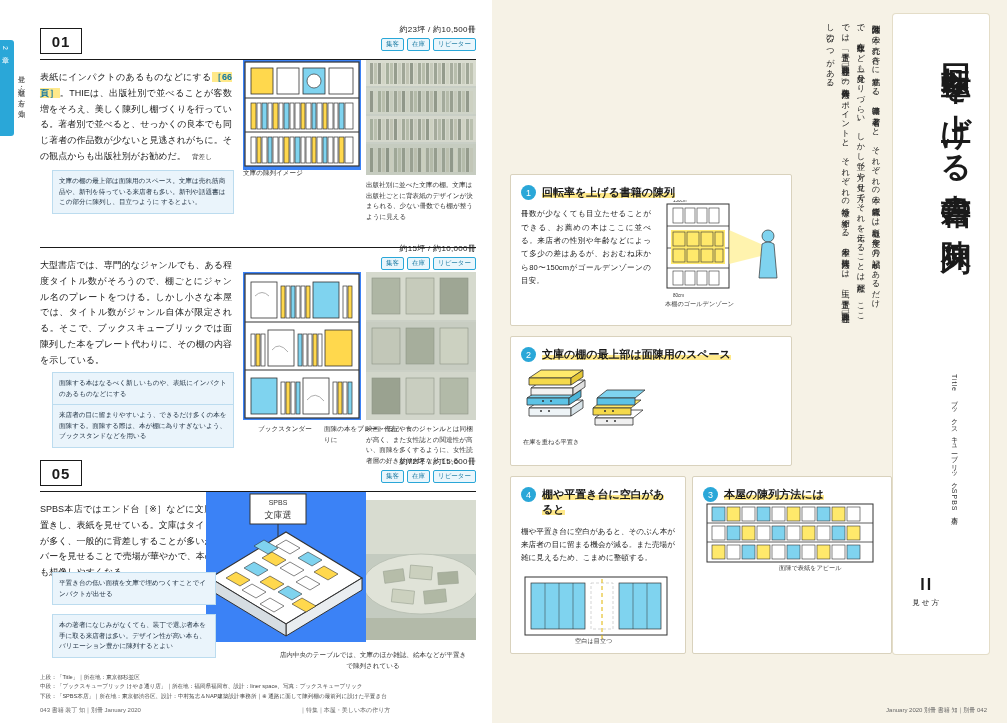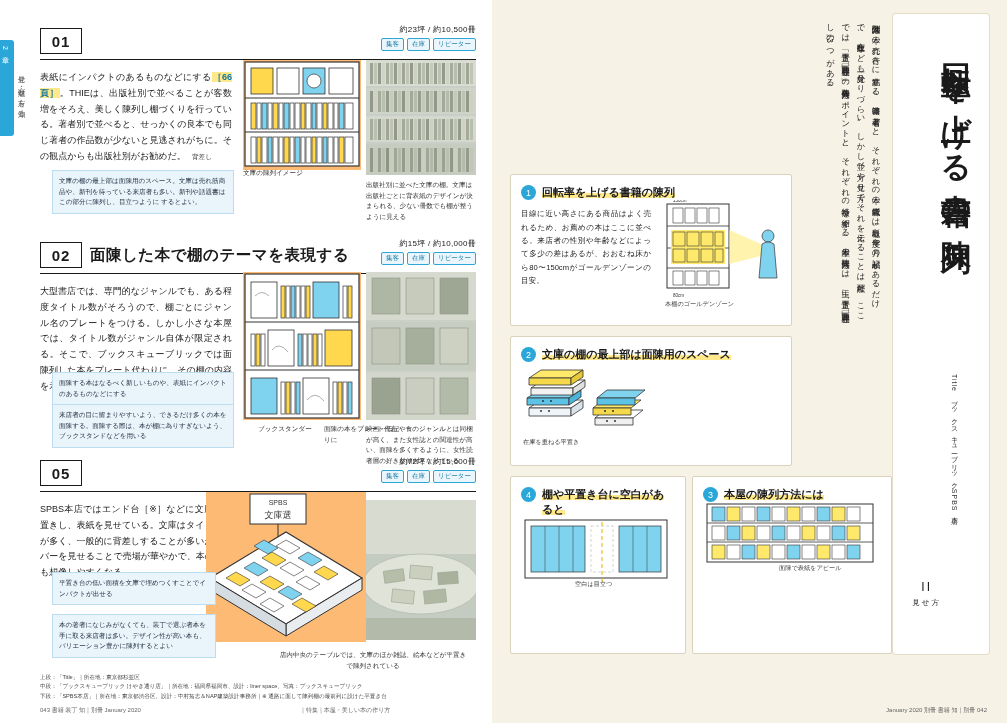--- a/index.html
+++ b/index.html
@@ -25,37 +25,37 @@
   .tag{font-size:6.5px;border:1px solid #2aa7d8;color:#1577a0;padding:1px 4px;border-radius:2px;background:#eaf6fc;}
   .body-txt{font-size:9px;line-height:1.75;margin-top:10px;width:192px;text-align:justify;}
   .hl{background:#ffe98a;padding:0 1px;}
   .bluebold{color:#1577a0;font-weight:bold;}
 
   .cap-box{position:absolute;background:#eaf4fb;border:0.8px solid #bcdcef;font-size:6.6px;line-height:1.6;padding:5px 6px;color:#234;}
   .cap-plain{position:absolute;font-size:6.6px;line-height:1.6;color:#333;}
 
   .photo{position:absolute;background:#cfd8d4;overflow:hidden;}
 
-  .illus{position:absolute;background:#fdba74;border:0;}
+  .illus{position:absolute;background:#3b82f6;border:0;}
 
   
   .rp-title{position:absolute;right:18px;top:14px;width:96px;height:640px;background:#ffffff;border-radius:3px;box-shadow:0 0 0 1px #e4ddc8;}
   .rp-title .vtxt{position:absolute;top:26px;right:14px;writing-mode:vertical-rl;font-size:30px;font-weight:bold;letter-spacing:4px;line-height:1.25;}
   .rp-lead{position:absolute;right:124px;top:18px;writing-mode:vertical-rl;height:300px;font-size:8.2px;line-height:1.85;letter-spacing:0.5px;color:#222;}
   .card{position:absolute;background:#ffffff;border:1px solid #d9d2bd;border-radius:2px;}
   .card-h{display:flex;align-items:flex-start;gap:6px;padding:10px 10px 0 10px;}
   .circ{width:15px;height:15px;border-radius:50%;background:#2aa7d8;color:#fff;font-size:9px;display:flex;align-items:center;justify-content:center;flex:0 0 auto;}
   .card-t{font-size:11px;font-weight:bold;line-height:1.4;color:#1a1a1a;}
   .card-t .u{background:linear-gradient(transparent 62%, #ffe98a 62%);}
   .card-b{font-size:7.6px;line-height:1.75;padding:7px 10px 10px 10px;text-align:justify;color:#222;}
 
   .foot{position:absolute;bottom:8px;font-size:6px;color:#666;}
   .credits{position:absolute;left:40px;bottom:22px;font-size:5.6px;line-height:1.7;color:#444;}
   .romanII{position:absolute;right:48px;bottom:46px;text-align:center;}
-  .romanII .rn{font-size:12px;font-weight:normal;letter-spacing:2px;}
+  .romanII .rn{font-size:16px;font-weight:bold;letter-spacing:2px;}
   .romanII .rl{font-size:7.5px;margin-top:4px;letter-spacing:2px;}
   .titlelabel{position:absolute;right:30px;bottom:140px;writing-mode:vertical-rl;font-size:7px;letter-spacing:1px;color:#333;}
   .sm{font-size:6.2px;}
   svg{display:block;}
 </style>
 </head>
 <body>
 
 <div class="spread">
 
@@ -264,24 +264,20 @@
             <rect x="104" y="88" width="3" height="24" fill="#c1c5b5"></rect>
         </g>
       </svg>
     </div>
     <div class="cap-plain" style="left:366px;top:180px;width:112px;">出版社別に並べた文庫の棚。文庫は出版社ごとに背表紙のデザインが決まられる、少ない冊数でも棚が整うように見える</div>
 
     <div class="cap-box" style="left:52px;top:170px;width:168px;">文庫の棚の最上部は面陳用のスペース。文庫は売れ筋商品や、新刊を待っている来店者も多い。新刊や話題書はこの部分に陳列し、目立つように するとよい。</div>
 
     <div class="sec" style="top:242px;">
       <div style="position:relative;">
-        <div class="sec-head">
-          <div class="num-box">02</div>
-          <div class="sec-title">面陳した本で棚のテーマを表現する</div>
-        </div>
         <div class="meta">
           <div class="m1">約15坪 / 約10,000冊</div>
           <div class="tags">
             <span class="tag">集客</span>
             <span class="tag">在庫</span>
             <span class="tag">リピーター</span>
           </div>
         </div>
         <div class="rule"></div>
       </div>
@@ -458,21 +454,21 @@
     </div>
 
     <div class="rp-lead">陳列方法は本の売れ行きに直結する。書籍は著者名ごと、それぞれの本の背表紙には出版社、年度や月の記載があるだけで、在庫数なども一見分かりづらい。しかし並べ方や見せ方でそれを伝えることは可能だ。ここでは、「平置き」「面陳」「棚差し」の各陳列方法のポイントと、それぞれの特徴を紹介する。本屋の陳列方法には、主に「平置き」「面陳」「棚差し」の3つがある。</div>
 
     <div class="card" style="left:18px;top:174px;width:280px;height:150px;">
       <div class="card-h">
         <div class="circ">1</div>
         <div class="card-t"><span class="u">回転率を上げる書籍の陳列</span></div>
       </div>
       <div style="display:flex;">
-        <div class="card-b" style="width:140px;">目線に近い高さにある商品はよく売れるため、お薦めの本はここに並べる。来店者の性別や年齢などによって多少の差はあるが、おおむね床から80〜150cmがゴールデンゾーンの目安。</div>
+        <div class="card-b" style="width:140px;">冊数が少なくても目立たせることができる、お薦めの本はここに並べる。来店者の性別や年齢などによって多少の差はあるが、おおむね床から80〜150cmがゴールデンゾーンの目安。</div>
         <div style="position:relative;width:130px;">
           <svg width="130" height="105" viewBox="0 0 130 105">
             <rect x="6" y="4" width="62" height="84" fill="#fff" stroke="#333" stroke-width="1"></rect>
             <line x1="6" y1="26" x2="68" y2="26" stroke="#333" stroke-width="0.8"></line>
             <line x1="6" y1="48" x2="68" y2="48" stroke="#333" stroke-width="0.8"></line>
             <line x1="6" y1="68" x2="68" y2="68" stroke="#333" stroke-width="0.8"></line>
             <rect x="10" y="30" width="54" height="34" fill="#ffe96b"></rect>
             <g stroke="#333" stroke-width="0.6" fill="none">
               <rect x="12" y="32" width="12" height="14"></rect>
                 <rect x="26" y="32" width="12" height="14"></rect>
@@ -546,20 +542,21 @@
           <div class="sm" style="position:absolute;left:12px;top:76px;color:#444;">在庫を重ねる平置き</div>
         </div>
       </div>
     </div>
 
     <div class="card" style="left:18px;top:476px;width:174px;height:176px;">
       <div class="card-h">
         <div class="circ">4</div>
         <div class="card-t"><span class="u">棚や平置き台に空白があると</span></div>
       </div>
+      <div class="card-b">棚や平置き台に空白があると、そのぶん本が来店者の目に留まる機会が減る。また売場が雑に見えるため、こまめに整頓する。</div>
       <div style="position:relative;padding:0 10px;">
         <svg width="152" height="70" viewBox="0 0 152 70">
           <rect x="4" y="2" width="142" height="58" fill="#fff" stroke="#333" stroke-width="1"></rect>
           <rect x="10" y="8" width="54" height="46" fill="#7fd3ef" stroke="#333" stroke-width="0.7"></rect>
           <line x1="24" y1="8" x2="24" y2="54" stroke="#333" stroke-width="0.5"></line>
           <line x1="38" y1="8" x2="38" y2="54" stroke="#333" stroke-width="0.5"></line>
           <line x1="52" y1="8" x2="52" y2="54" stroke="#333" stroke-width="0.5"></line>
           <rect x="70" y="8" width="22" height="46" fill="#fff" stroke="#bbb" stroke-width="0.6" stroke-dasharray="3 2"></rect>
           <rect x="98" y="8" width="42" height="46" fill="#7fd3ef" stroke="#333" stroke-width="0.7"></rect>
           <line x1="112" y1="8" x2="112" y2="54" stroke="#333" stroke-width="0.5"></line>

